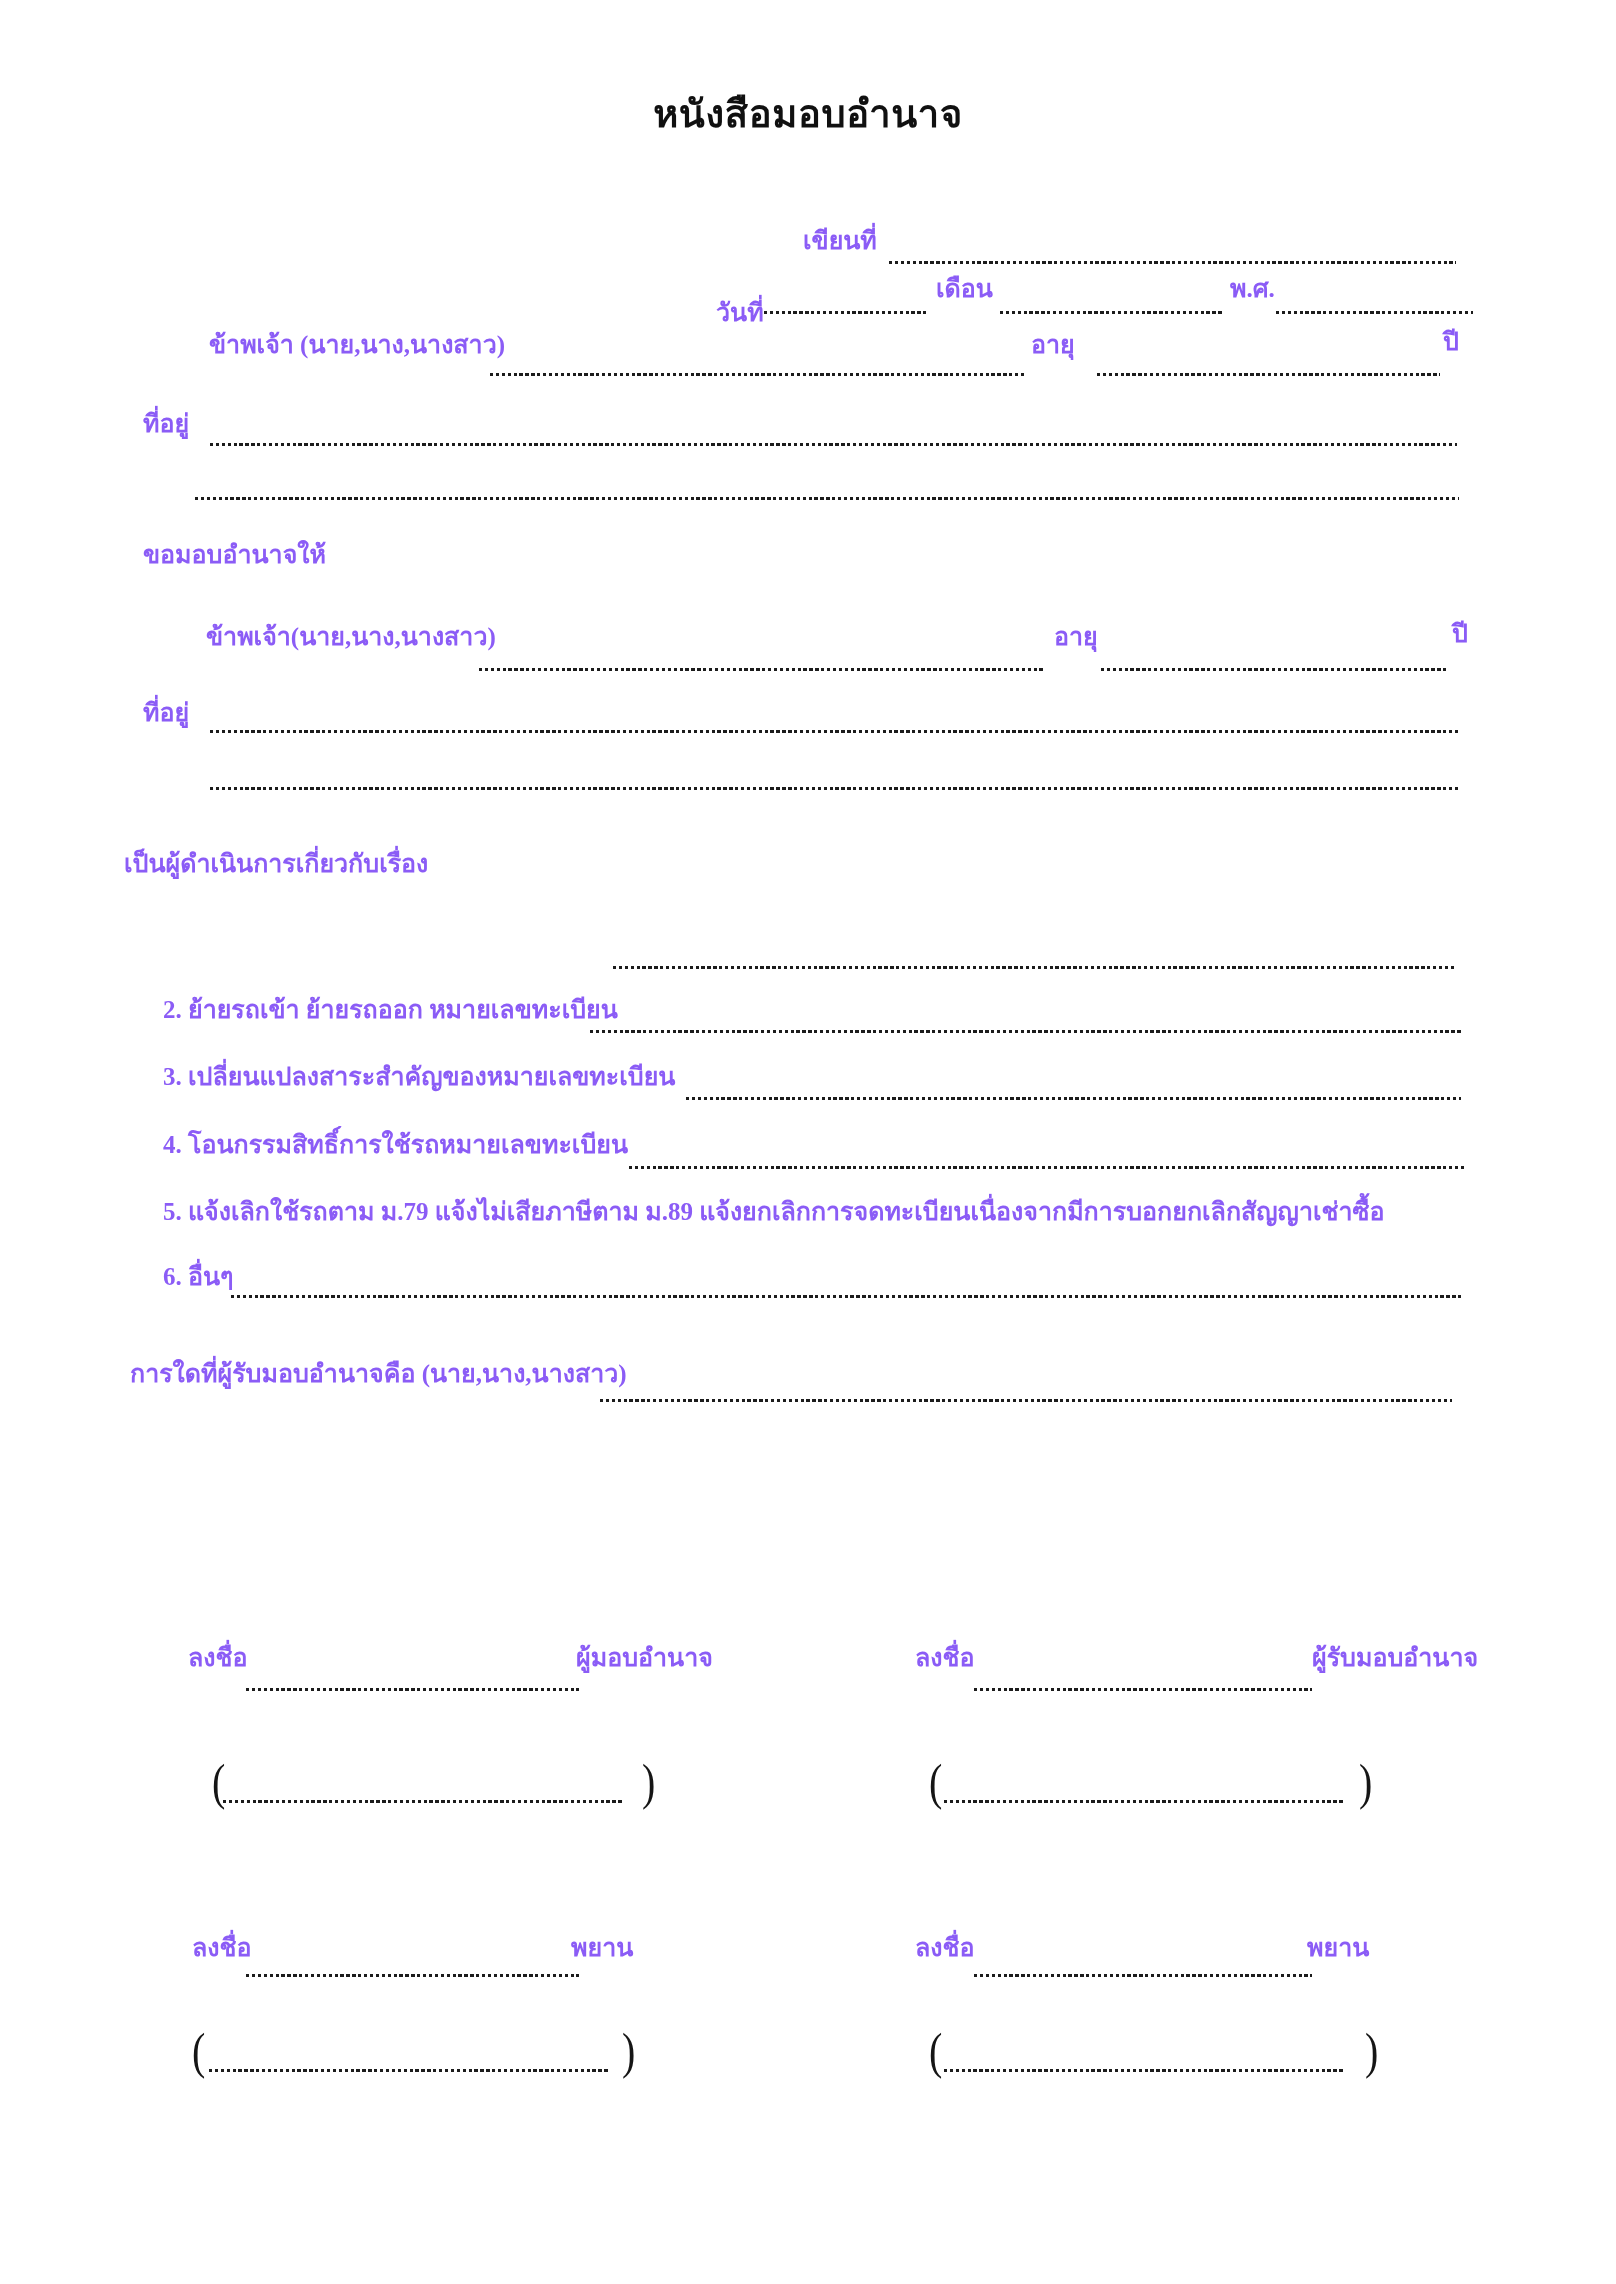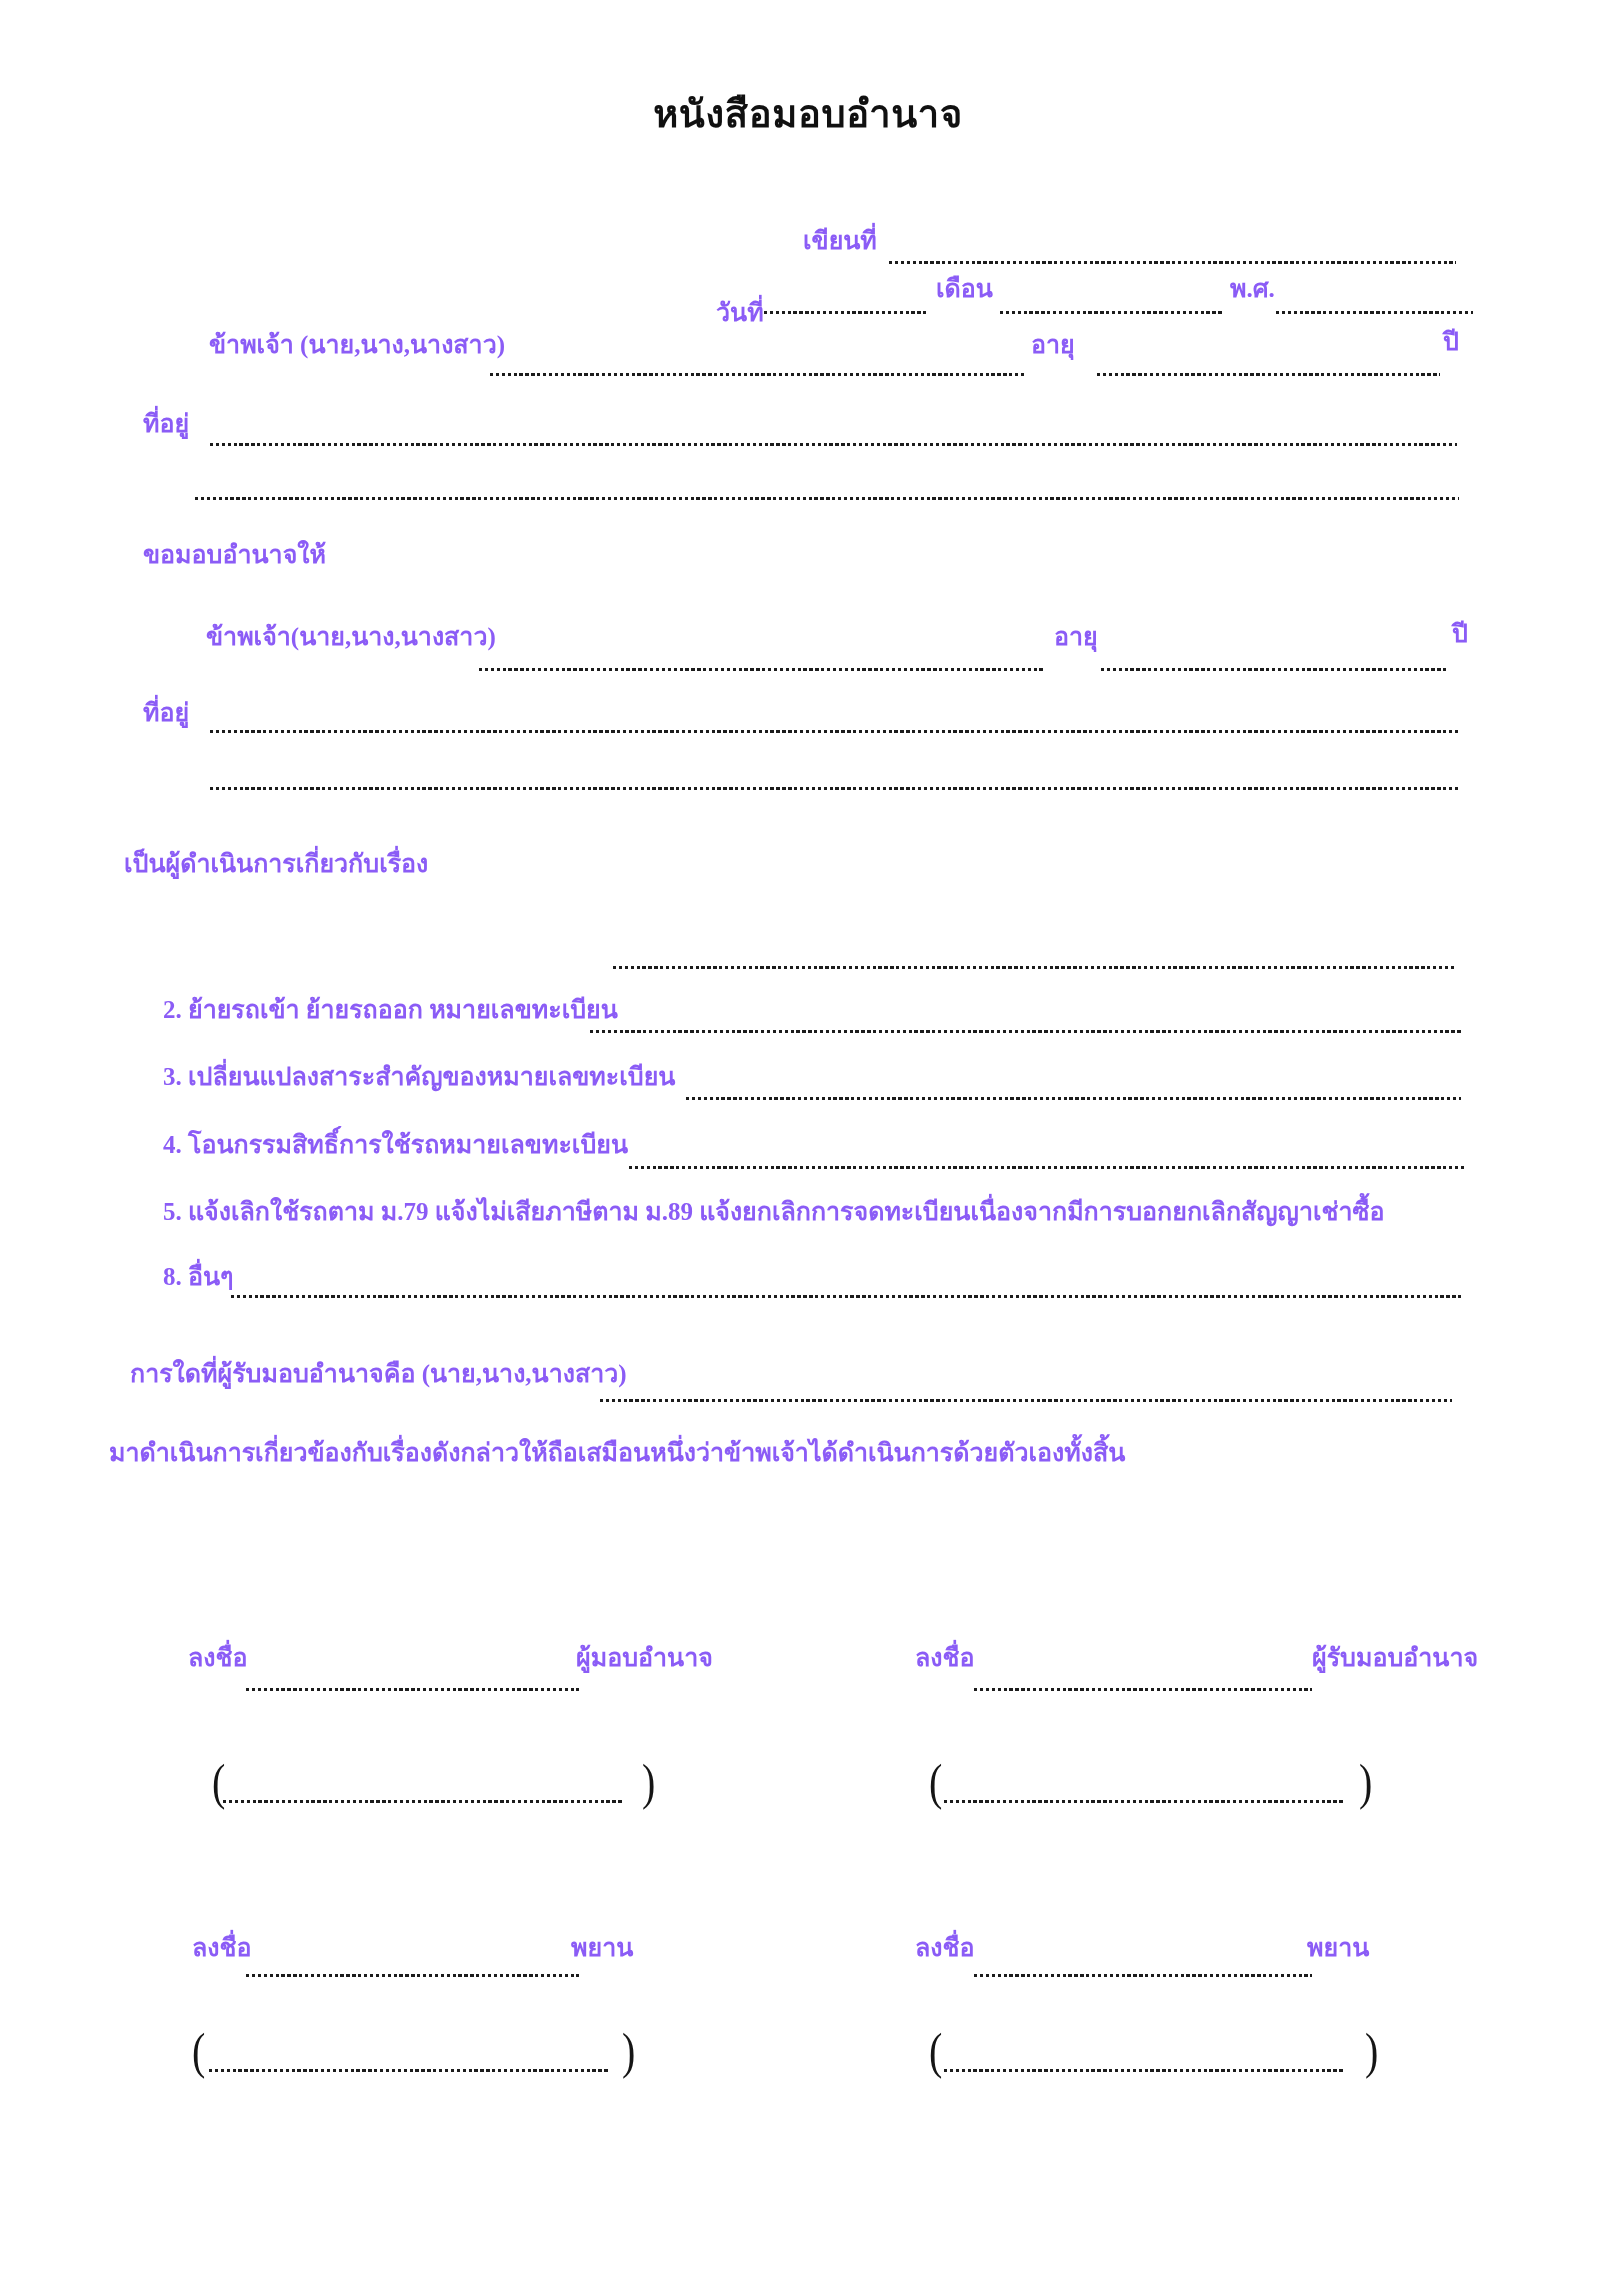--- a/index.html
+++ b/index.html
@@ -90,27 +90,26 @@
   <div class="dl" style="left:590px; top:1030px; width:871px;"></div>
 
   <span class="lbl" style="left:163px; top:1058px;">3. เปลี่ยนแปลงสาระสำคัญของหมายเลขทะเบียน</span>
   <div class="dl" style="left:686px; top:1097px; width:775px;"></div>
 
   <span class="lbl" style="left:163px; top:1126px;">4. โอนกรรมสิทธิ์การใช้รถหมายเลขทะเบียน</span>
   <div class="dl" style="left:629px; top:1166px; width:837px;"></div>
 
   <span class="lbl" style="left:163px; top:1193px;text-align:center;">5. แจ้งเลิกใช้รถตาม ม.79 แจ้งไม่เสียภาษีตาม ม.89 แจ้งยกเลิกการจดทะเบียนเนื่องจากมีการบอกยกเลิกสัญญาเช่าซื้อ</span>
 
-  <span class="lbl" style="left:163px; top:1258px;">8. อื่นๆ</span>
+  <span class="lbl" style="left:163px; top:1258px;">6. อื่นๆ</span>
   <div class="dl" style="left:231px; top:1295px; width:1230px;"></div>
 
   <span class="lbl" style="left:114px; top:1355px;margin-left:16px;">การใดที่ผู้รับมอบอำนาจคือ (นาย,นาง,นางสาว)</span>
   <div class="dl" style="left:600px; top:1399px; width:852px;"></div>
 
-  <span class="lbl" style="left:109px; top:1434px;">มาดำเนินการเกี่ยวข้องกับเรื่องดังกล่าวให้ถือเสมือนหนึ่งว่าข้าพเจ้าได้ดำเนินการด้วยตัวเองทั้งสิ้น</span>
 
   <span class="lbl" style="left:188px; top:1639px;">ลงชื่อ</span>
   <div class="dl" style="left:246px; top:1688px; width:333px;"></div>
   <span class="lbl" style="left:576px; top:1639px;">ผู้มอบอำนาจ</span>
 
   <span class="lbl" style="left:915px; top:1639px;">ลงชื่อ</span>
   <div class="dl" style="left:974px; top:1688px; width:338px;"></div>
   <span class="lbl" style="left:1312px; top:1639px;">ผู้รับมอบอำนาจ</span>
 
   <span class="paren" style="left:212px; top:1753px;">(</span>

